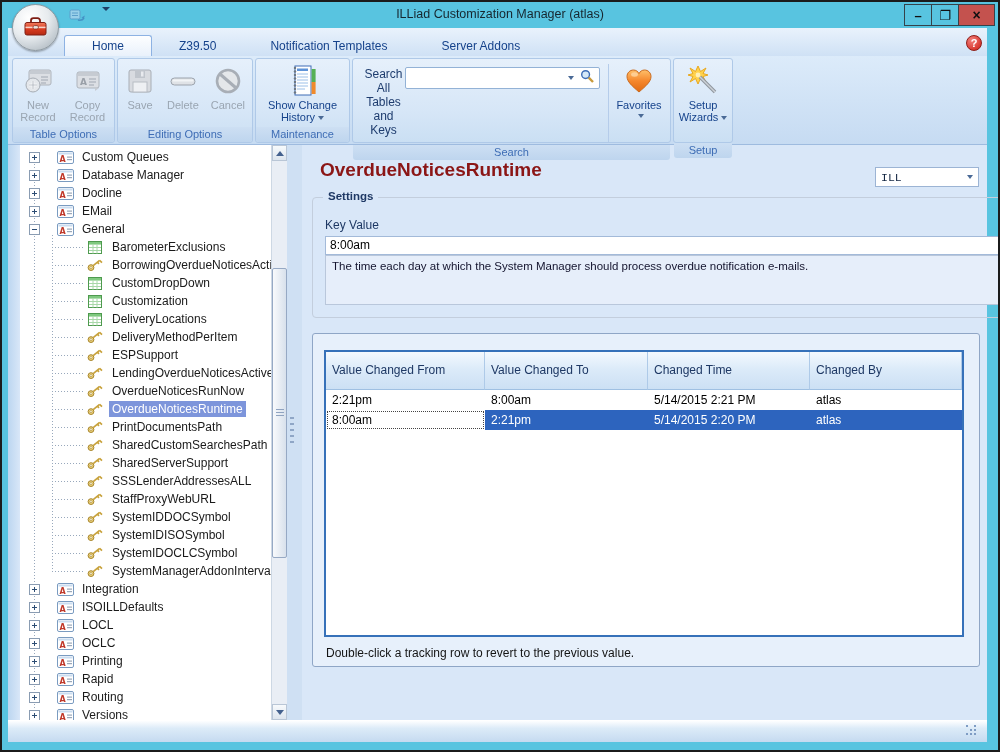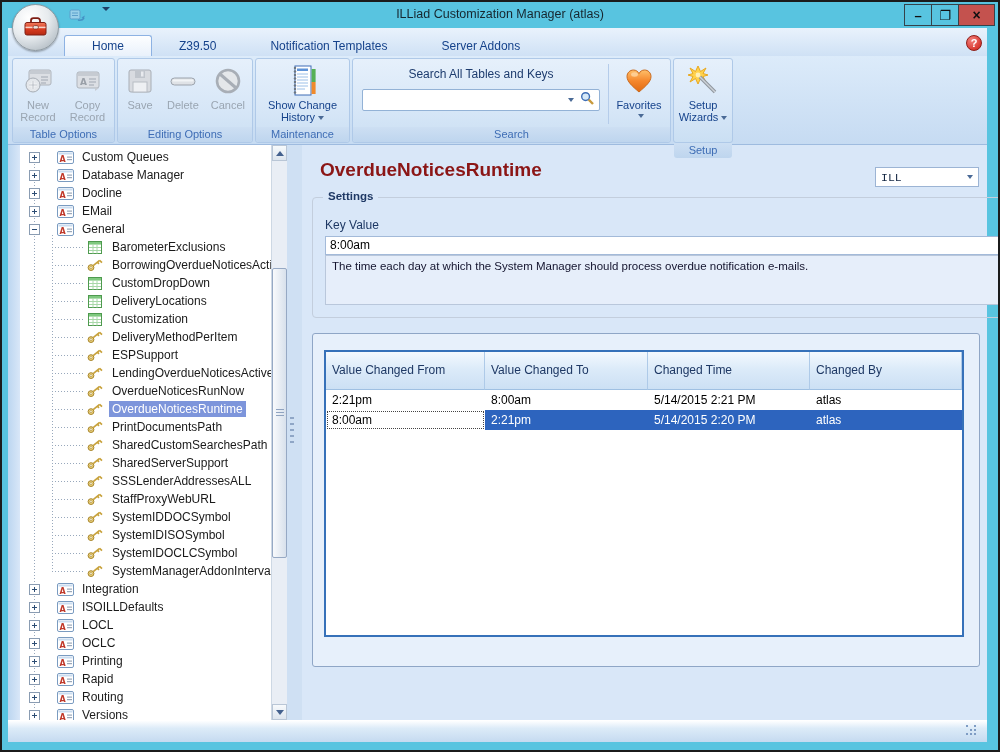--- a/index.html
+++ b/index.html
@@ -50,21 +50,21 @@
   .rgroup-caption { height:15px; flex:none; font-size:11px; color:#3e6db5; text-align:center;
                     background:linear-gradient(#cddff3,#bed5ee); border-radius:0 0 3px 3px; line-height:15px; }
   .rbtn { display:flex; flex-direction:column; align-items:center; font-size:11px; color:#15428b;
           line-height:12px; text-align:center; padding-top:2px; }
   .rbtn .ricon { height:36px; display:flex; align-items:center; justify-content:center; }
   .rbtn.disabled { color:#9aa5b1; }
   .dd-arrow { display:inline-block; width:0; height:0; border-left:3.5px solid transparent;
               border-right:3.5px solid transparent; border-top:4px solid #4a6a96; margin-left:3px;
               vertical-align:middle; }
   .g-table{width:103px;} .g-edit{width:136px;} .g-maint{width:95px;} .g-search{width:319px;} .g-setup{width:60px;gap:20px;}
-  .search-col { display:flex; flex-direction:column; flex:1; padding:6px 8px 0; }
+  .search-col { display:flex; flex-direction:row; flex:1; padding:6px 8px 0; }
   .search-label { font-size:12px; color:#1e3c6e; text-align:center; margin-bottom:8px; }
   .search-combo { height:22px; background:#fff; border:1px solid #93b2d6; border-radius:2px;
                   display:flex; align-items:center; padding:0 4px; }
   .search-combo input { flex:1; border:none; outline:none; font-size:12px; background:transparent; min-width:0; }
   .vsep { width:1px; background:#b5ccea; margin:3px 0; }
   .fav-col { width:60px;text-align:right; }
 
   
   .main { flex:1; display:flex; min-height:0; }
   .left-strip { width:12px; background:linear-gradient(to right,#bcd6f0,#d9e7f8); flex:none; }
@@ -444,31 +444,31 @@
               <span class="tlabel">CustomDropDown</span>
             </div>
             <div class="tree-row lvl1">
               <span class="ticon">
                 <svg width="14" height="13" viewBox="0 0 14 13">
                   <rect x="0.5" y="0.5" width="13" height="12" fill="#fff" stroke="#4e9a4e"></rect>
                   <rect x="1" y="1" width="12" height="2.6" fill="#7fc97f"></rect>
                   <path d="M1 6.5h12M1 9.5h12M5 3.6v9M9 3.6v9" stroke="#a8d8a8" stroke-width="1" fill="none"></path>
                 </svg>
               </span>
-              <span class="tlabel">DeliveryLocations</span>
+              <span class="tlabel">Customization</span>
             </div>
             <div class="tree-row lvl1">
               <span class="ticon">
                 <svg width="14" height="13" viewBox="0 0 14 13">
                   <rect x="0.5" y="0.5" width="13" height="12" fill="#fff" stroke="#4e9a4e"></rect>
                   <rect x="1" y="1" width="12" height="2.6" fill="#7fc97f"></rect>
                   <path d="M1 6.5h12M1 9.5h12M5 3.6v9M9 3.6v9" stroke="#a8d8a8" stroke-width="1" fill="none"></path>
                 </svg>
               </span>
-              <span class="tlabel">Customization</span>
+              <span class="tlabel">DeliveryLocations</span>
             </div>
             <div class="tree-row lvl1">
               <span class="ticon">
                 <svg width="16" height="13" viewBox="0 0 16 13">
                   <circle cx="4" cy="8.6" r="2.9" fill="#ecd27c" stroke="#a8862c"></circle>
                   <circle cx="4" cy="8.6" r="1.1" fill="#fff" stroke="#a8862c" stroke-width="0.6"></circle>
                   <path d="M6.2 6.6 L12.6 1.4 M12.6 1.4 L15 3.6 M10.4 3.2 L12 4.8" stroke="#c8a23c" stroke-width="1.7" fill="none"></path>
                 </svg>
               </span>
               <span class="tlabel">DeliveryMethodPerItem</span>
@@ -751,20 +751,21 @@
                   <div class="gc c2">5/14/2015 2:21 PM</div>
                   <div class="gc c3">atlas</div>
                 </div>
                 <div class="grow sel">
                   <div class="gc c0 focus">8:00am</div>
                   <div class="gc c1">2:21pm</div>
                   <div class="gc c2">5/14/2015 2:20 PM</div>
                   <div class="gc c3">atlas</div>
                 </div>
               </div>
+          <div class="tracking-note">Double-click a tracking row to revert to the previous value.</div>
         </div>
       </div>
     </div>
 
     <div class="statusbar">
       <div class="resize-grip"></div>
     </div>
 
   </div>
  </div>

